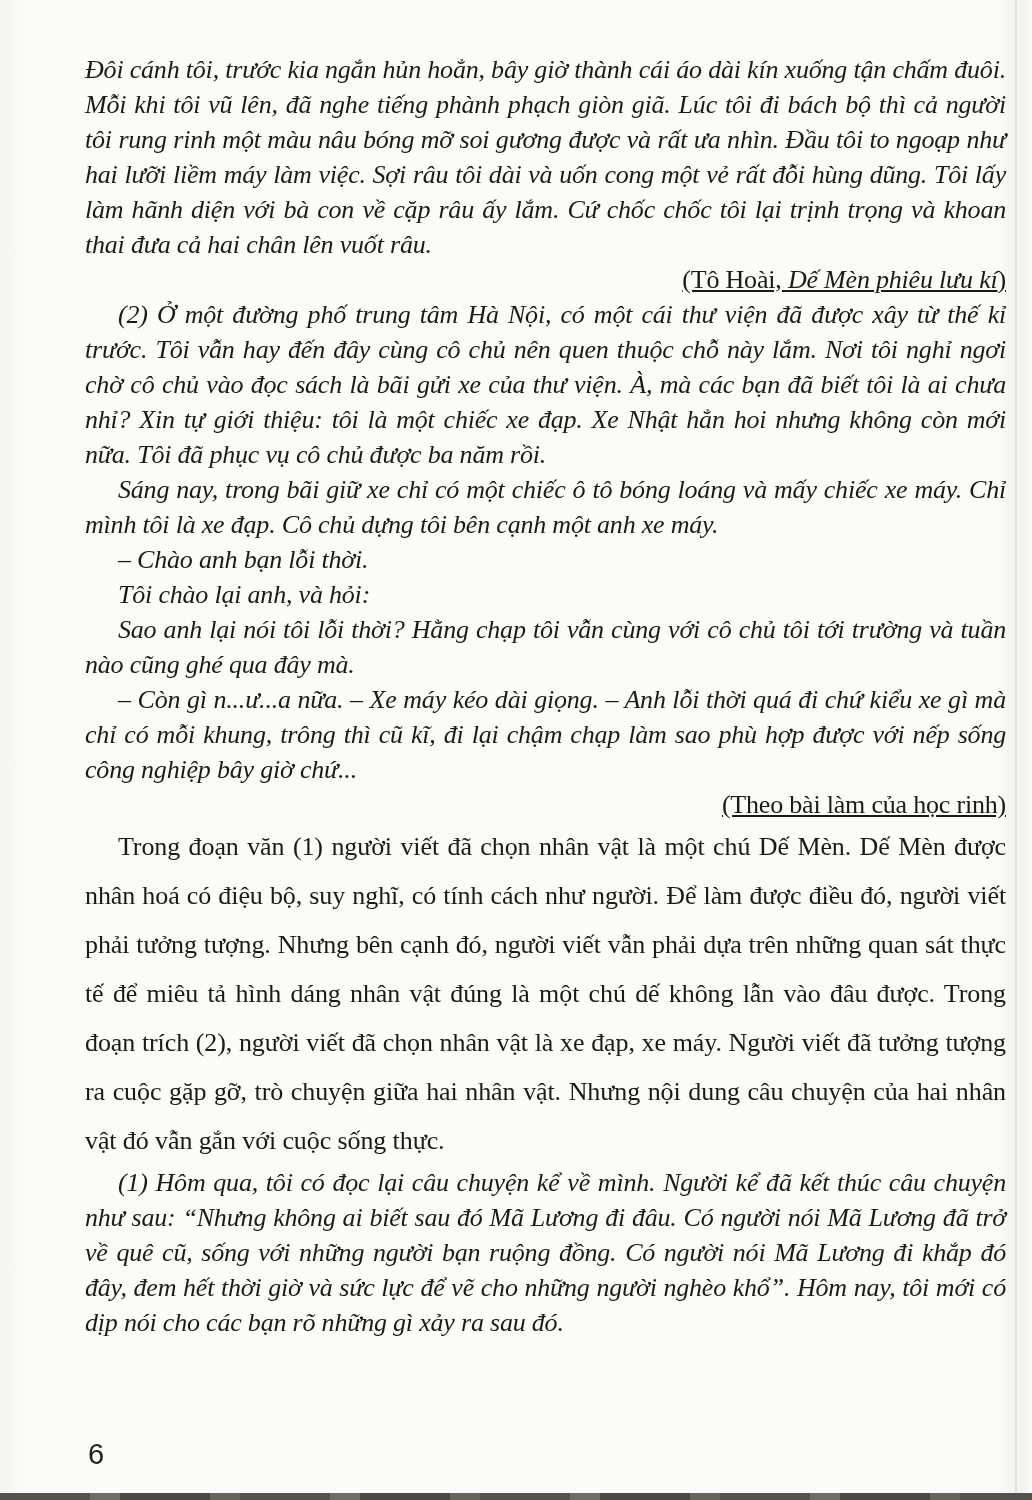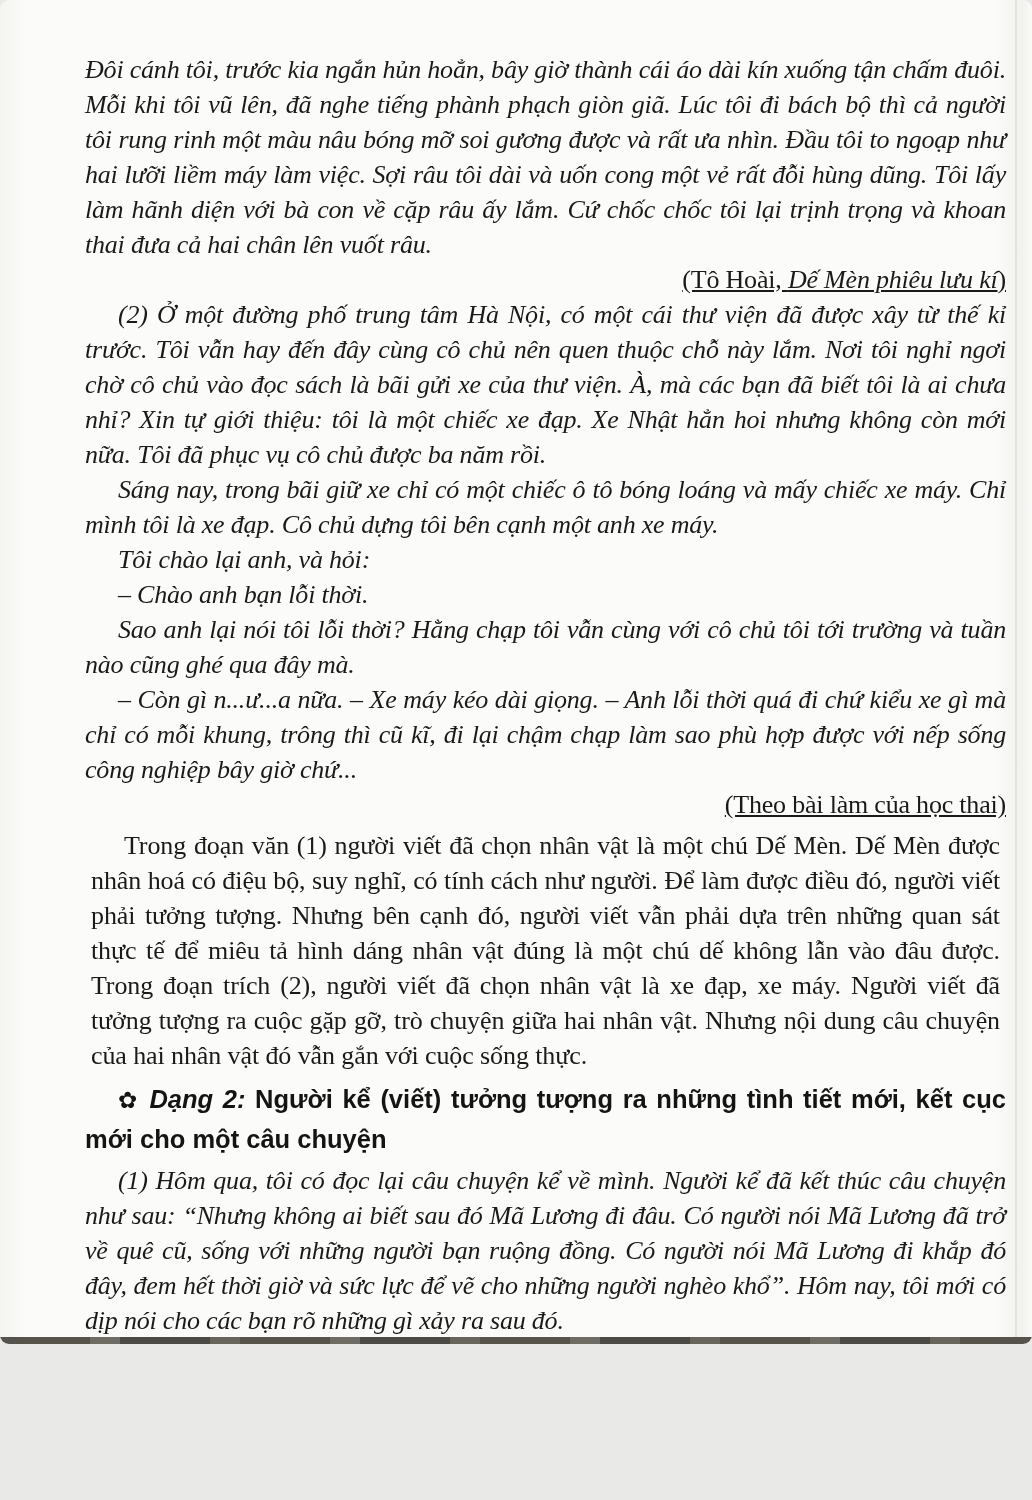--- a/index.html
+++ b/index.html
@@ -3,25 +3,24 @@
 <meta charset="utf-8">
 <style>
   html, body { margin: 0; padding: 0; }
   body {
     width: 1032px; height: 1500px;
     font-family: "Liberation Serif", serif;
     background: #e9e9e7;
   }
   .sheet {
     position: relative;
-    width: 1032px; height: 1344px;
+    width: 1032px; height: 1500px;
     background: linear-gradient(90deg, #f4f4f1 0%, #fbfbf9 2.5%, #fbfbf9 96.5%, #f1f1ed 99%, #fafaf8 100%);
     overflow: hidden;
     color: #1a1a18;
-    border-radius: 9px;
   }
   .content {
     position: absolute;
     left: 85px; top: 52px;
     width: 921px;
   }
   
   .excerpt p {
     margin: 0;
     font-style: italic;
@@ -38,23 +37,23 @@
     font-style: normal;
     font-size: 26px;
     line-height: 35px;
     text-align: right;
     text-indent: 0;
     text-decoration: underline;
   }
   .attribution .book-title { font-style: italic; }
   
   .commentary p {
-    margin: 6px;
+    margin: 0;
     font-size: 26px;
-    line-height: 35px;
+    line-height: 49px;
     text-align: justify;
     text-indent: 33px;
     letter-spacing: -0.1px;
     font-family: Liberation Serif, serif;
   }
   
   p.heading {
     margin: 7px 0 4px 0;
     font-family: "Liberation Sans", sans-serif;
     font-weight: bold;
@@ -103,36 +102,31 @@
   <div class="content">
 
     <section class="excerpt">
       <p class="first">Đôi cánh tôi, trước kia ngắn hủn hoẳn, bây giờ thành cái áo dài kín xuống tận chấm đuôi. Mỗi khi tôi vũ lên, đã nghe tiếng phành phạch giòn giã. Lúc tôi đi bách bộ thì cả người tôi rung rinh một màu nâu bóng mỡ soi gương được và rất ưa nhìn. Đầu tôi to ngoạp như hai lưỡi liềm máy làm việc. Sợi râu tôi dài và uốn cong một vẻ rất đỗi hùng dũng. Tôi lấy làm hãnh diện với bà con về cặp râu ấy lắm. Cứ chốc chốc tôi lại trịnh trọng và khoan thai đưa cả hai chân lên vuốt râu.</p>
       <p class="attribution"><span>(Tô Hoài, </span><span class="book-title">Dế Mèn phiêu lưu kí</span><span>)</span></p>
     </section>
 
     <section class="excerpt">
       <p>(2) Ở một đường phố trung tâm Hà Nội, có một cái thư viện đã được xây từ thế kỉ trước. Tôi vẫn hay đến đây cùng cô chủ nên quen thuộc chỗ này lắm. Nơi tôi nghỉ ngơi chờ cô chủ vào đọc sách là bãi gửi xe của thư viện. À, mà các bạn đã biết tôi là ai chưa nhỉ? Xin tự giới thiệu: tôi là một chiếc xe đạp. Xe Nhật hẳn hoi nhưng không còn mới nữa. Tôi đã phục vụ cô chủ được ba năm rồi.</p>
       <p>Sáng nay, trong bãi giữ xe chỉ có một chiếc ô tô bóng loáng và mấy chiếc xe máy. Chỉ mình tôi là xe đạp. Cô chủ dựng tôi bên cạnh một anh xe máy.</p>
+      <p>– Chào anh bạn lỗi thời.</p>
       <p>Tôi chào lại anh, và hỏi:</p>
-      <p>– Chào anh bạn lỗi thời.</p>
       <p>Sao anh lại nói tôi lỗi thời? Hằng chạp tôi vẫn cùng với cô chủ tôi tới trường và tuần nào cũng ghé qua đây mà.</p>
       <p>– Còn gì n...ư...a nữa. – Xe máy kéo dài giọng. – Anh lỗi thời quá đi chứ kiểu xe gì mà chỉ có mỗi khung, trông thì cũ kĩ, đi lại chậm chạp làm sao phù hợp được với nếp sống công nghiệp bây giờ chứ...</p>
-      <p class="attribution">(Theo bài làm của học thai)</p>
+      <p class="attribution">(Theo bài làm của học rinh)</p>
     </section>
 
     <section class="commentary">
       <p>Trong đoạn văn (1) người viết đã chọn nhân vật là một chú Dế Mèn. Dế Mèn được nhân hoá có điệu bộ, suy nghĩ, có tính cách như người. Để làm được điều đó, người viết phải tưởng tượng. Nhưng bên cạnh đó, người viết vẫn phải dựa trên những quan sát thực tế để miêu tả hình dáng nhân vật đúng là một chú dế không lẫn vào đâu được. Trong đoạn trích (2), người viết đã chọn nhân vật là xe đạp, xe máy. Người viết đã tưởng tượng ra cuộc gặp gỡ, trò chuyện giữa hai nhân vật. Nhưng nội dung câu chuyện của hai nhân vật đó vẫn gắn với cuộc sống thực.</p>
     </section>
 
-    <p class="heading">
-      <span class="bullet">✿</span>
-      <span class="label">Dạng 2:</span>
-      <span>Người kể (viết) tưởng tượng ra những tình tiết mới, kết cục mới cho một câu chuyện</span>
-    </p>
 
     <section class="excerpt">
       <p>(1) Hôm qua, tôi có đọc lại câu chuyện kể về mình. Người kể đã kết thúc câu chuyện như sau: “Nhưng không ai biết sau đó Mã Lương đi đâu. Có người nói Mã Lương đã trở về quê cũ, sống với những người bạn ruộng đồng. Có người nói Mã Lương đi khắp đó đây, đem hết thời giờ và sức lực để vẽ cho những người nghèo khổ”. Hôm nay, tôi mới có dịp nói cho các bạn rõ những gì xảy ra sau đó.</p>
     </section>
 
   </div>
 
   <div class="page-num">6</div>
   <div class="edge-line"></div>
   <div class="bottom-bar"></div>

